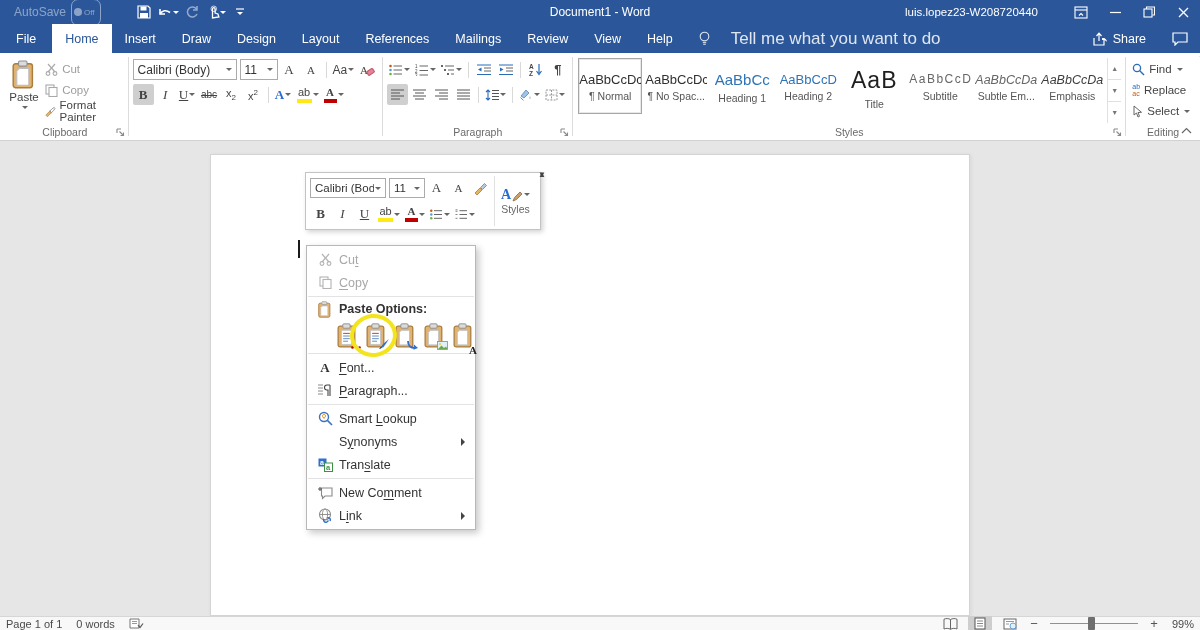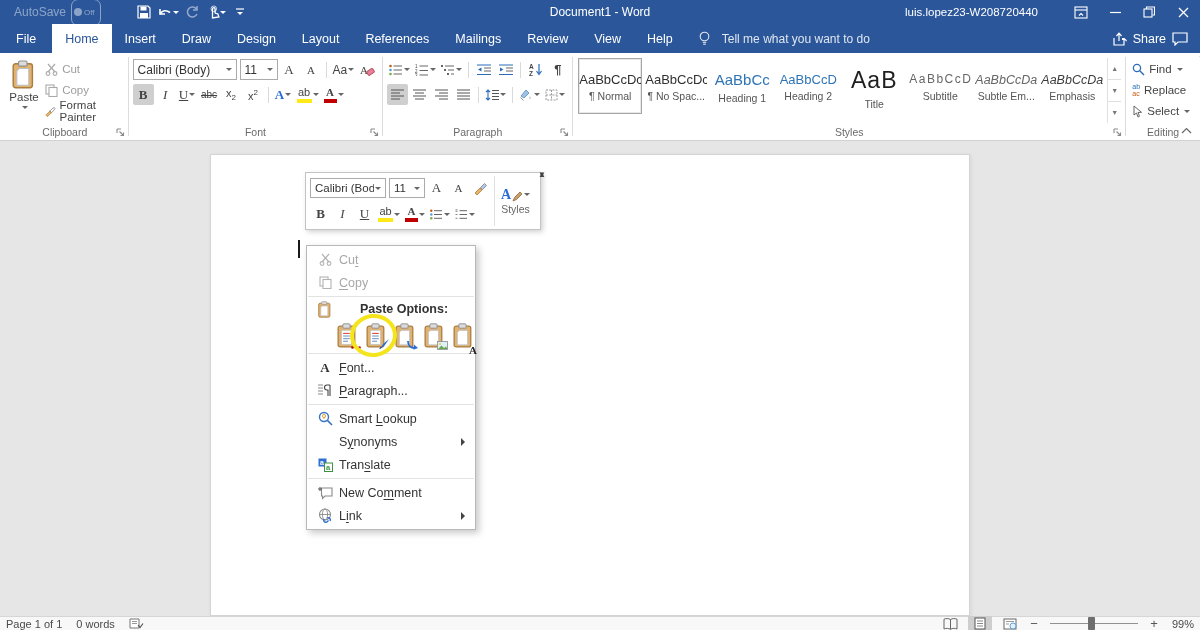--- a/index.html
+++ b/index.html
@@ -21,22 +21,22 @@
   .tb-title { position:absolute; left:0; right:0; text-align:center; font-size:12px; pointer-events:none; }
   .tb-right { margin-left:auto; display:flex; align-items:center; height:100%; }
   .tb-user { font-size:11.5px; margin-right:26px; }
   .winbtn { width:34px; height:24px; display:flex; align-items:center; justify-content:center; color:#fff; }
 
   
   .tabrow { height:29px; background:#2b579a; display:flex; align-items:stretch; color:#fff; flex:0 0 auto; }
   .tab { display:flex; align-items:center; padding:0 13px; font-size:12.5px; cursor:default; }
   .tab.file { padding:0 16px; }
   .tab.active { background:#fff; color:#2b579a; }
-  .tellme { display:flex; align-items:center; gap:11px; margin-left:12px; color:rgba(255,255,255,.85); font-size:12px; }
-  .tabrow-right { margin-left:auto; display:flex; align-items:center; gap:6px; padding-right:12px; }
+  .tellme { display:flex; align-items:center; gap:20px; margin-left:12px; color:rgba(255,255,255,.85); font-size:17px; }
+  .tabrow-right { margin-left:auto; display:flex; align-items:center; gap:26px; padding-right:12px; }
   .share { display:flex; align-items:center; gap:5px; font-size:12.5px; }
 
   
   .ribbon { height:88px; background:#fff; border-bottom:1px solid #d2d2d2; display:flex; align-items:stretch; padding:2px 0 0 2px; flex:0 0 auto; position:relative; }
   .rgroup { display:flex; flex-direction:column; padding:2px 4px 0; }
   .rgroup-body { flex:1; display:flex; }
   .rgroup-label { height:17px; display:flex; align-items:center; justify-content:center; gap:4px; color:#6a6a6a; font-size:10.5px; position:relative; }
   .launcher { position:absolute; right:-1px; bottom:3px; color:#8a8a8a; }
   .gsep { width:1px; background:#dcdcdc; margin:2px 0 4px; flex:0 0 auto; }
   .btn-s { height:21px; min-width:21px; padding:0 2px; display:flex; align-items:center; justify-content:center; border-radius:2px; color:#444; }
@@ -376,27 +376,20 @@
           </div>
           <div class="btn-s">
             <span class="bar-under">
                 <span class="t" style="font-family:'Liberation Serif',serif;font-weight:bold;">A</span>
                 <span class="rbar"></span>
               </span>
             <span class="dd"></span>
           </div>
         </div>
       </div>
-      <div class="rgroup-label">
-          <span>Font</span>
-        <svg class="launcher" width="9" height="9" viewBox="0 0 9 9">
-            <path d="M1 1 h4 M1 1 v4" stroke="#8a8a8a" stroke-width="1.1" fill="none"></path>
-            <path d="M3.5 3.5 L7.5 7.5 M7.5 4.5 v3 h-3" stroke="#8a8a8a" stroke-width="1.1" fill="none"></path>
-          </svg>
-      </div>
     </div>
     <div class="gsep"></div>
 
     <div class="rgroup">
       <div class="rgroup-body" style="flex-direction:column;">
         <div class="rrow">
           <div class="btn-s">
             <svg class="lns" width="14" height="12" viewBox="0 0 14 12">
                 <circle cx="1.5" cy="2" r="1.3" fill="#c55a11"></circle>
                 <circle cx="1.5" cy="6" r="1.3" fill="#5b9bd5"></circle>
@@ -726,21 +719,21 @@
       <div class="mi dis">
         <span class="ig">
             <svg width="13" height="13" viewBox="0 0 13 13">
               <rect x="1" y="1" width="8" height="9" fill="#fff" stroke="#b3b3b3" stroke-width="1.1"></rect>
               <rect x="4" y="3.5" width="8" height="9" fill="#fff" stroke="#b3b3b3" stroke-width="1.1"></rect>
             </svg>
           </span>
         <span class="lbl"><span></span><span class="u">C</span><span>opy</span></span>
       </div>
       <div class="msep"></div>
-      <div class="mi bold" style="height:20px;text-align:center;">
+      <div class="mi bold" style="height:20px;">
         <span class="ig">
             <svg width="14" height="17" viewBox="0 0 20 24">
               <use href="#clipplain"></use>
             </svg>
           </span>
         <span class="lbl">Paste Options:</span>
       </div>
       <div class="paste-row">
         <div class="pov">
           <svg class="base" width="21" height="25" viewBox="0 0 20 24">

